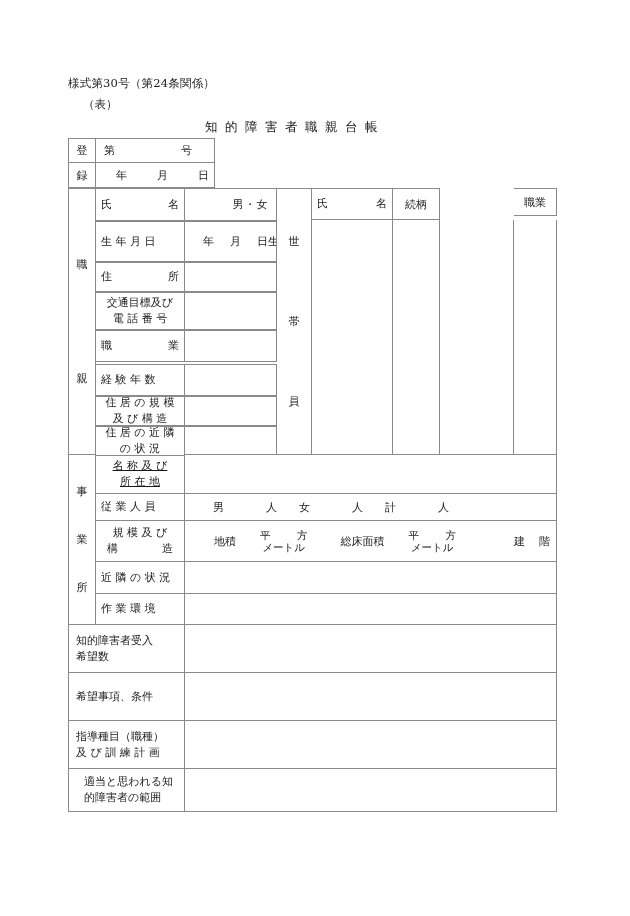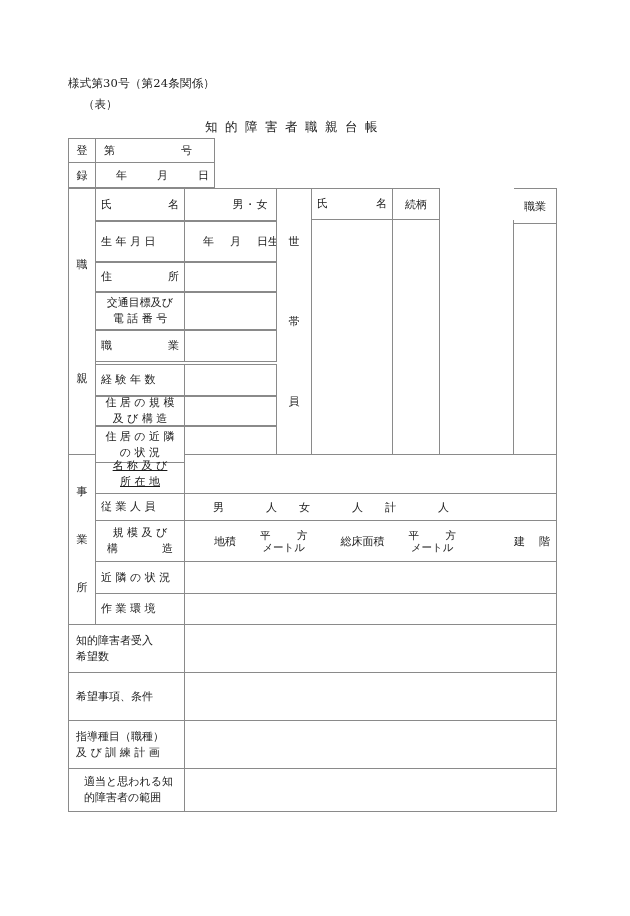--- a/index.html
+++ b/index.html
@@ -291,21 +291,21 @@
   <div class="cell nb-l" style="left:185px; top:364px; width:92px; height:32px;"></div>
 
   <div class="cell nb-l" style="left:96px; top:396px; width:89px; height:30px;">
     <div class="lbl">
       <div class="line center">住 居 の 規 模</div>
       <div class="line center">及 び 構 造</div>
     </div>
   </div>
   <div class="cell nb-l" style="left:185px; top:396px; width:92px; height:30px;"></div>
 
-  <div class="cell nb-l" style="left:96px; top:426px; width:89px; height:37px;">
+  <div class="cell nb-l" style="left:96px; top:426px; width:89px; height:30px;">
     <div class="lbl">
       <div class="line center">住 居 の 近 隣</div>
       <div class="line center">の 状 況</div>
     </div>
   </div>
   <div class="cell nb-l" style="left:185px; top:426px; width:92px; height:29px;"></div>
 
   <div class="cell nb-l" style="left:277px; top:188px; width:35px; height:267px;">
     <div class="vert">
       <span>世</span>
@@ -318,21 +318,21 @@
     <div class="lbl">
         <div class="line spread">
           <span>氏</span>
           <span>名</span>
         </div>
       </div>
   </div>
   <div class="cell nb-l" style="left:393px; top:188px; width:47px; height:32px;">
     <div class="ctr">続柄</div>
   </div>
-  <div class="cell nb-l" style="left:514px; top:188px; width:43px; height:36px;">
+  <div class="cell nb-l" style="left:514px; top:188px; width:43px; height:28px;">
     <div class="ctr">職業</div>
   </div>
 
   <div class="cell nb-l nb-t" style="left:312px; top:220px; width:81px; height:235px;"></div>
   <div class="cell nb-l nb-t" style="left:393px; top:220px; width:47px; height:235px;"></div>
   <div class="cell nb-l nb-t" style="left:440px; top:220px; width:74px; height:235px;"></div>
   <div class="cell nb-l nb-t" style="left:514px; top:220px; width:43px; height:235px;"></div>
 
   <div class="cell nb-t" style="left:68px; top:455px; width:28px; height:170px;">
     <div class="vert">

